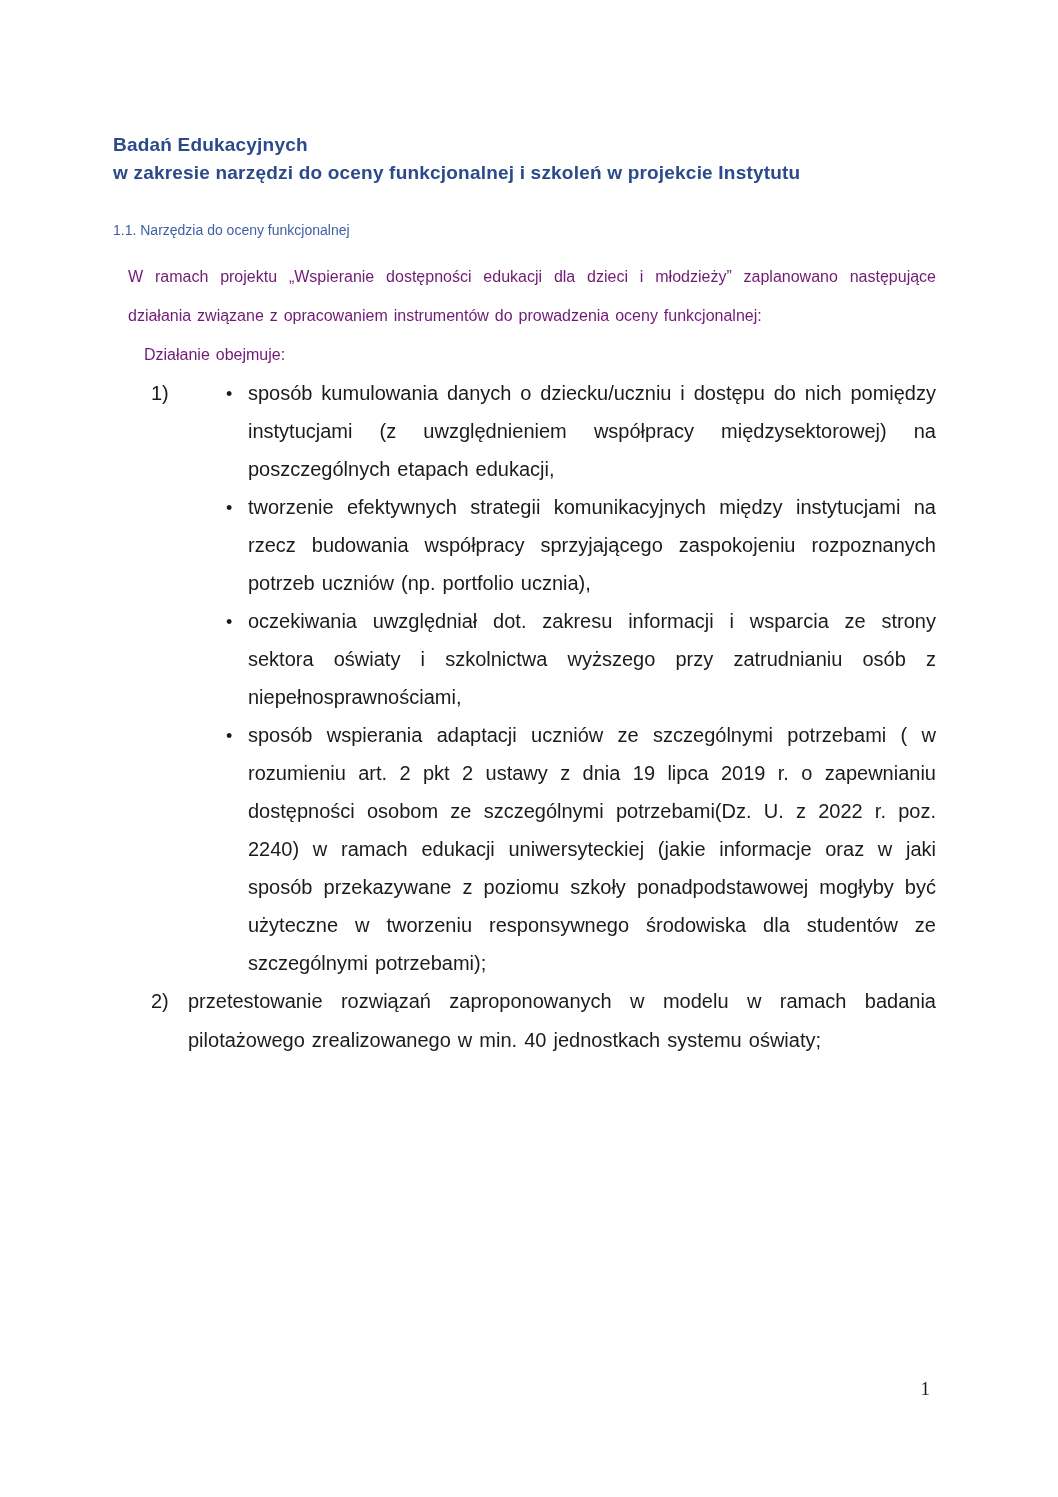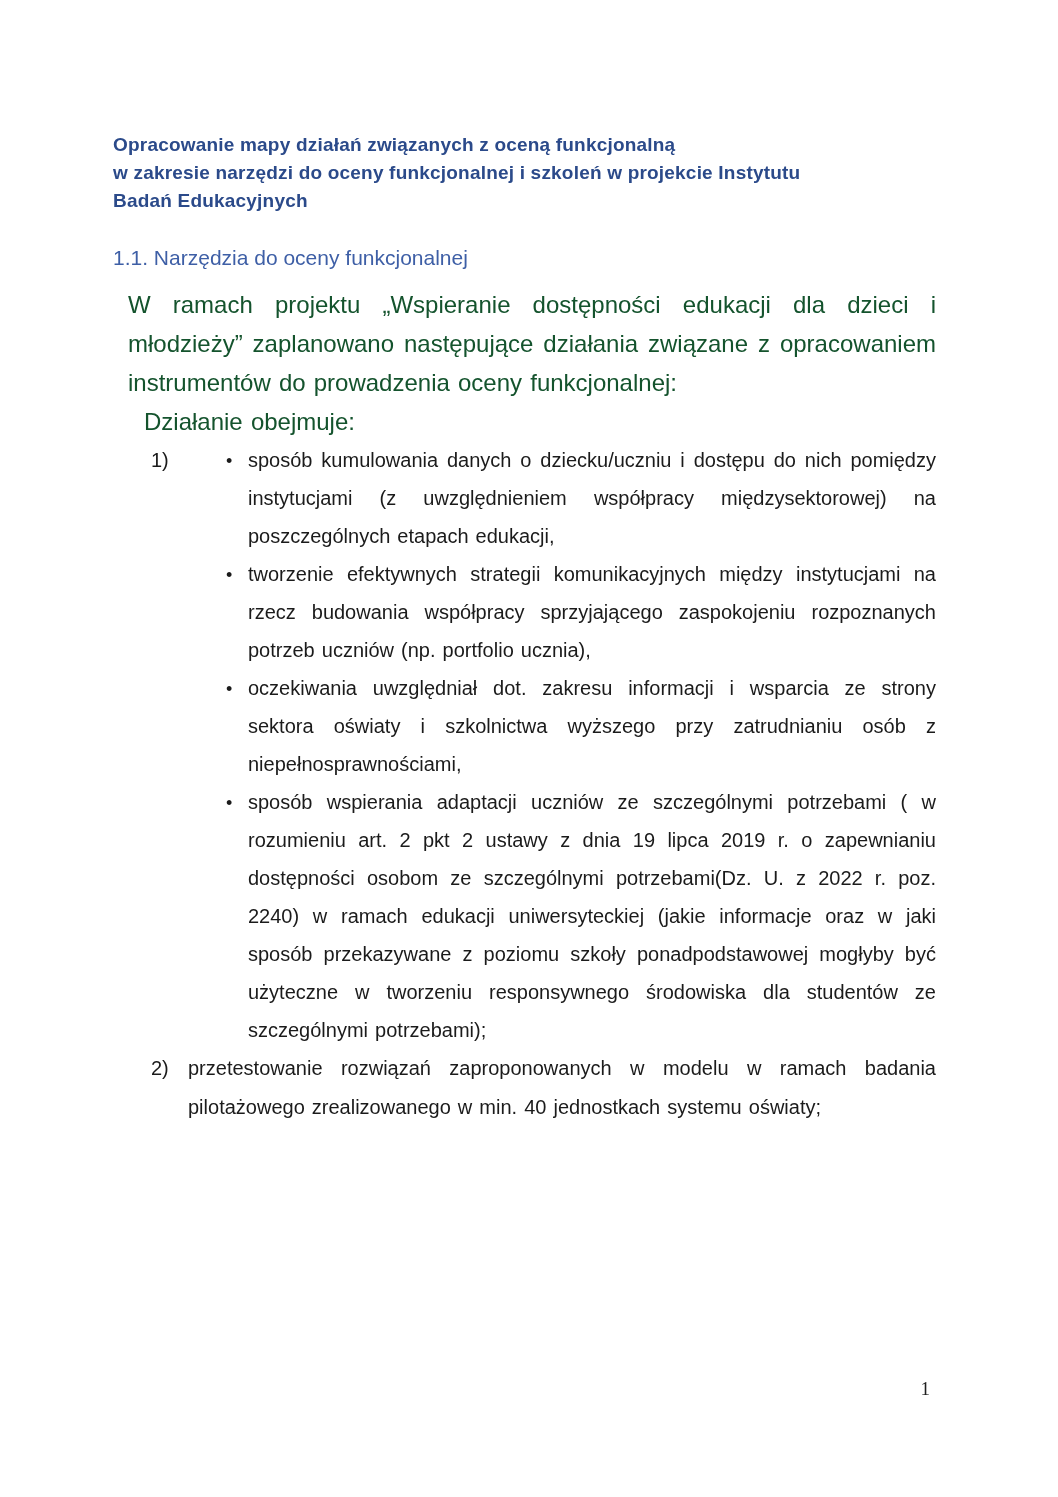--- a/index.html
+++ b/index.html
@@ -18,31 +18,31 @@
     width: 823px;
   }
   .doc-title {
     font-size: 19px;
     font-weight: 700;
     line-height: 28px;
     margin: 0 0 31px 0;
     letter-spacing: 0.2px;
   }
   .section-heading {
-    font-size: 21px;
+    font-size: 14px;
     font-weight: 400;
     line-height: 24px;
     margin: 0 0 15px 0;
   }
   .par {
     margin: 0 0 0 15px;
     width: 808px;
-    font-size: 24px;
+    font-size: 16px;
     line-height: 39px;
-    color: #14532d;
+    color: #701a75;
     text-align: justify;
     word-spacing: 1.5px;
   }
   .action-title { margin-top: 33px; font-weight: 700; }
   .lead { text-align: left; margin-left: 31px; }
   .num-item {
     position: relative;
     margin-left: 75px;
     width: 748px;
     font-size: 20px;
@@ -79,23 +79,22 @@
     color: #1f1f1f;
   }
 </style>
 </head>
 <body>
 
 <div class="page">
   <div class="content">
 
     <div class="doc-title" style="color: rgb(43, 74, 138);">
-      <div>Opracowanie mapy działań związanych z oceną funkcjonalną</div>
+      <div>Badań Edukacyjnych</div>
       <div>w zakresie narzędzi do oceny funkcjonalnej i szkoleń w projekcie Instytutu</div>
-      <div>Badań Edukacyjnych</div>
     </div>
 
     <div class="section-heading" style="color: rgb(62, 95, 166);">1.1. Narzędzia do oceny funkcjonalnej</div>
 
     <p class="par">W ramach projektu „Wspieranie dostępności edukacji dla dzieci i młodzieży” zaplanowano następujące działania związane z opracowaniem instrumentów do prowadzenia oceny funkcjonalnej:</p>
 
 
     <p class="par lead">Działanie obejmuje:</p>
 
     <div class="num-item">

